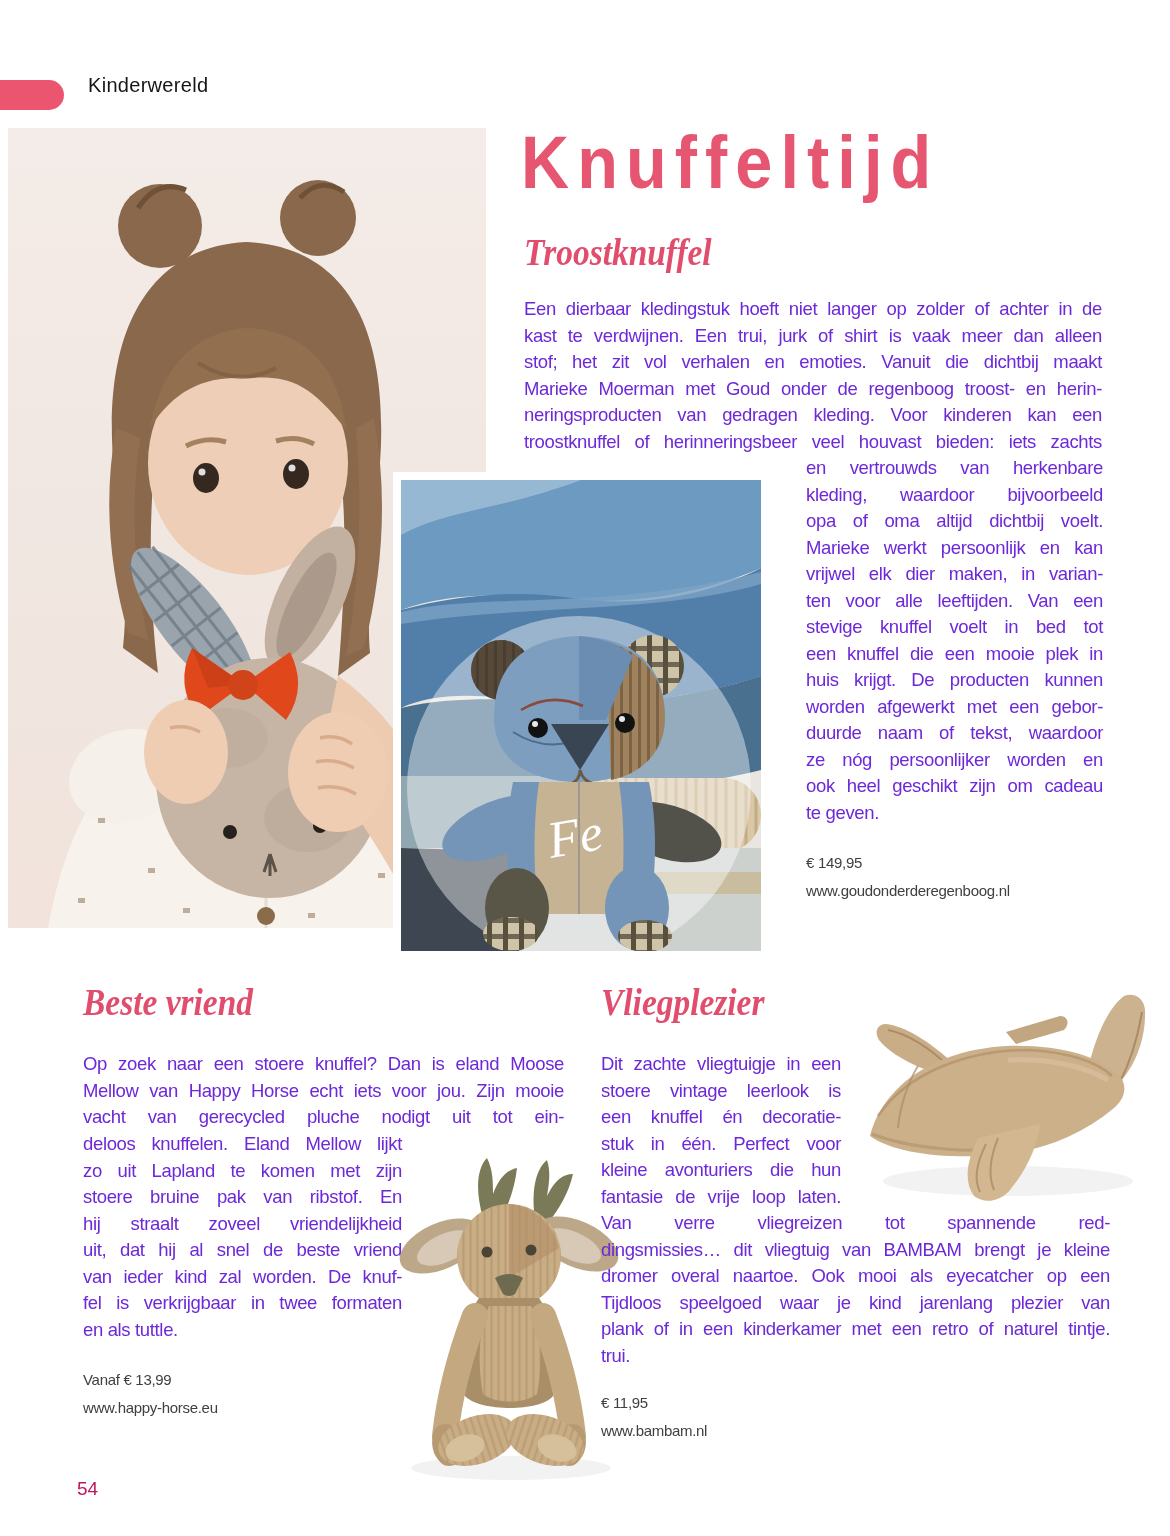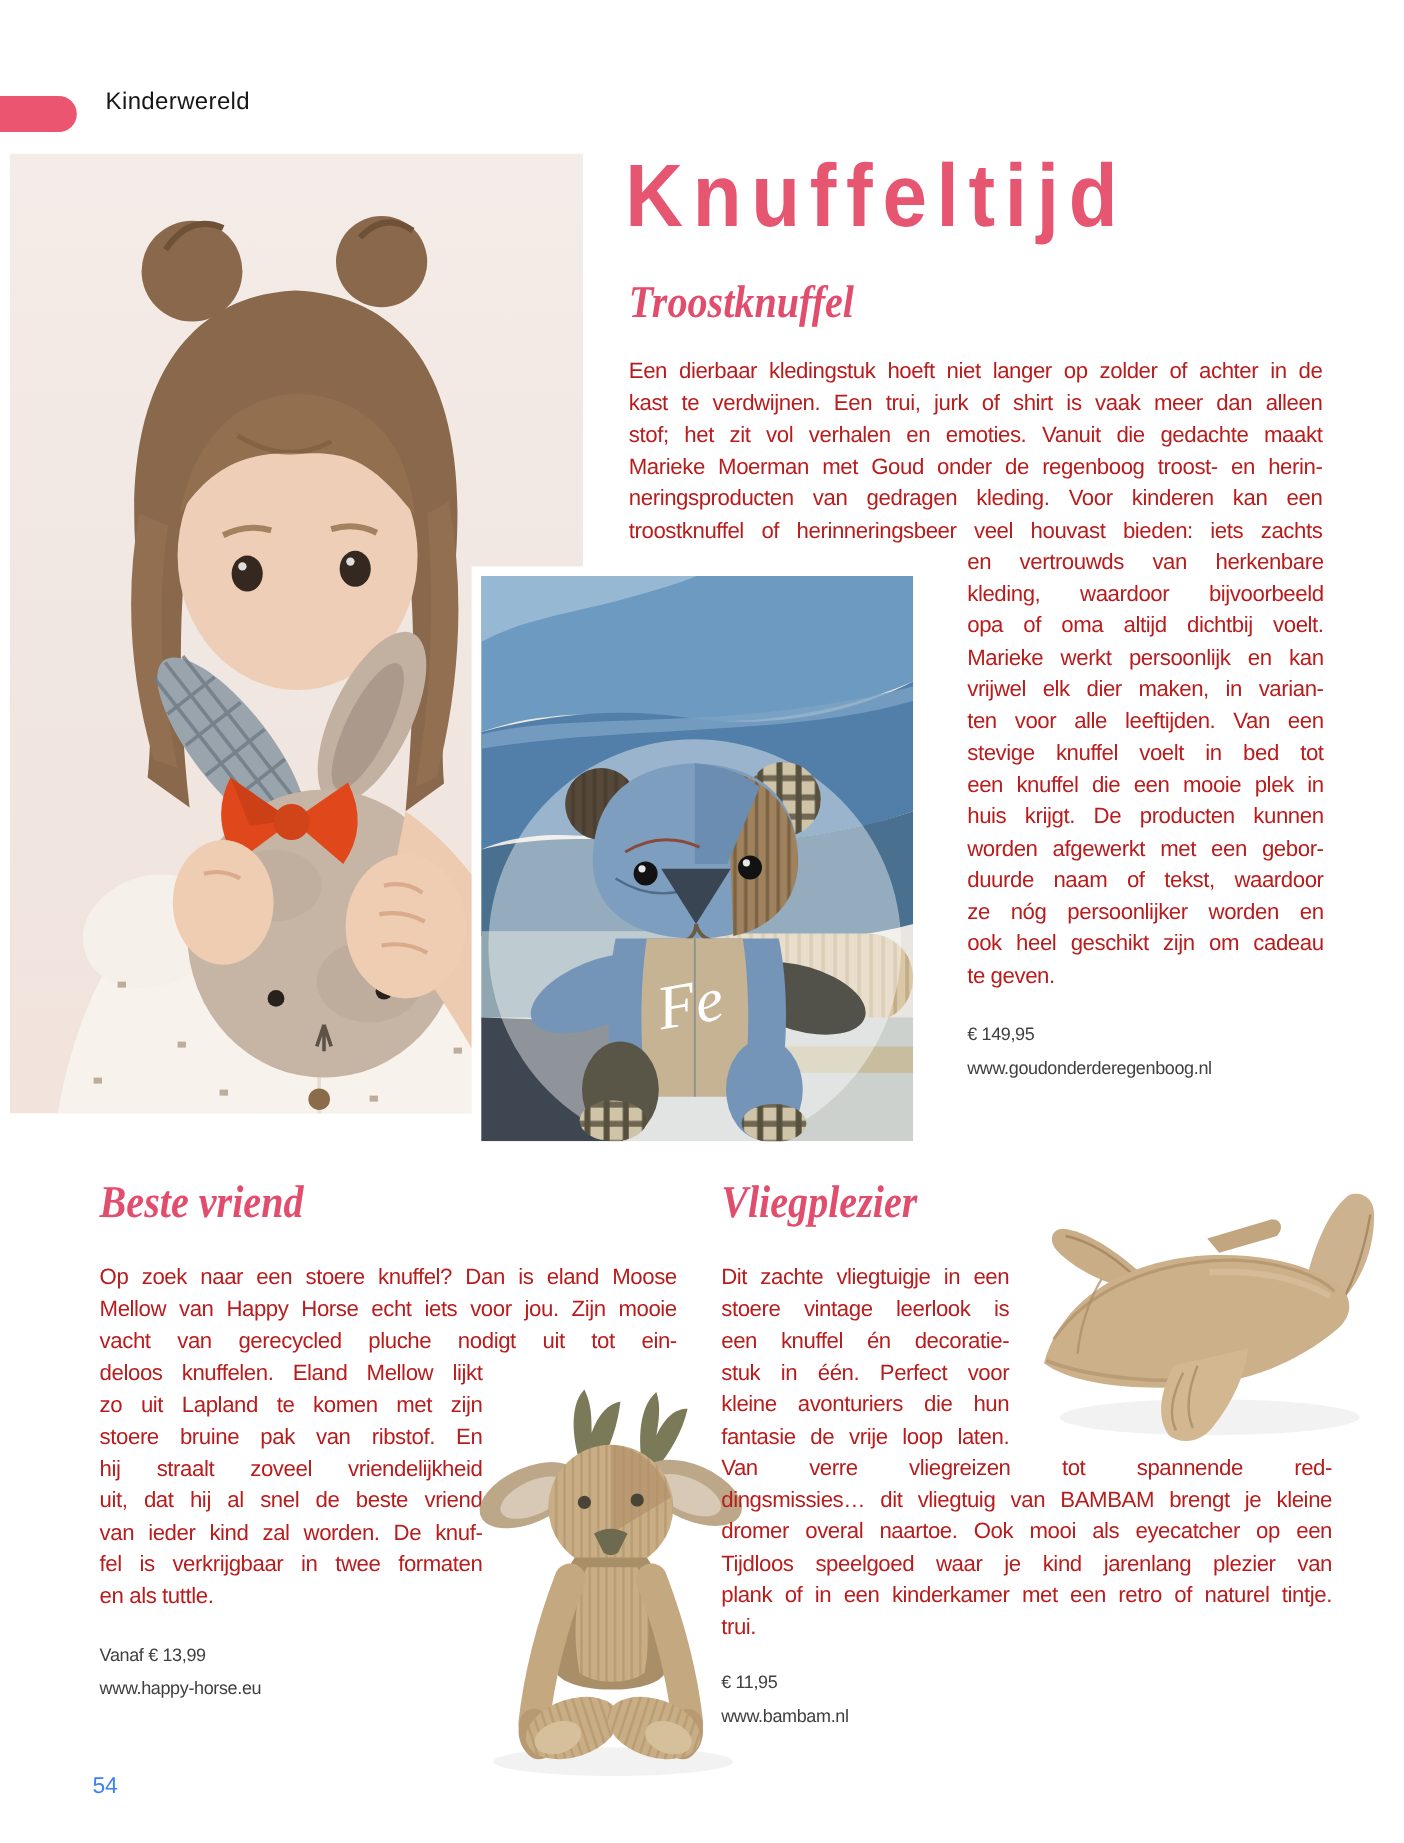--- a/index.html
+++ b/index.html
@@ -15,25 +15,25 @@
 
   
   .main-title{left:521px;top:126px;font-weight:700;font-size:74px;line-height:1;
               letter-spacing:9px;color:#e75671;transform:scaleX(.9);
               transform-origin:left top;white-space:nowrap;}
   .script-heading{font-family:"Liberation Serif",serif;font-style:italic;font-weight:700;
                   font-size:38px;line-height:1.1;color:#e14e6d;transform:scaleX(.88);
                   transform-origin:left top;white-space:nowrap;}
 
   
-  .body-text{font-size:18.5px;line-height:26.5px;letter-spacing:-.35px;color:#b91c1c;}
+  .body-text{font-size:18.5px;line-height:26.5px;letter-spacing:-.35px;color:#6d28d9;}
   .tline{text-align:justify;text-align-last:justify;}
   .tline-end{text-align-last:left;}
   .price-block{font-size:15px;line-height:28px;letter-spacing:-.3px;color:#3f3f3f;}
-  .page-number{left:77px;top:1478px;font-size:19px;color:#3b82f6;}
+  .page-number{left:77px;top:1478px;font-size:19px;color:#be185d;}
 
   svg{display:block;}
   .photo-frame{background:#ffffff;}
 </style>
 </head>
 <body>
 
 <div id="page">
 
   <div class="abs accent-pill"></div>
@@ -131,21 +131,21 @@
       <path d="M162 600 Q178 596 192 604" stroke="#d9ab8c" stroke-width="3.5" fill="none"></path>
     </svg>
   </div>
 
   <div class="abs main-title">Knuffeltijd</div>
   <div class="abs script-heading" style="left:524px;top:232px;">Troostknuffel</div>
 
   <div class="abs body-text" style="left:524px;top:296px;width:578px;">
       <div class="tline">Een dierbaar kledingstuk hoeft niet langer op zolder of achter in de</div>
       <div class="tline">kast te verdwijnen. Een trui, jurk of shirt is vaak meer dan alleen</div>
-      <div class="tline">stof; het zit vol verhalen en emoties. Vanuit die gedachte maakt</div>
+      <div class="tline">stof; het zit vol verhalen en emoties. Vanuit die dichtbij maakt</div>
       <div class="tline">Marieke Moerman met Goud onder de regenboog troost- en herin-</div>
       <div class="tline">neringsproducten van gedragen kleding. Voor kinderen kan een</div>
       <div class="tline">troostknuffel of herinneringsbeer veel houvast bieden: iets zachts</div>
     </div>
 
   <div class="abs body-text" style="left:806px;top:455px;width:297px;">
       <div class="tline">en vertrouwds van herkenbare</div>
       <div class="tline">kleding, waardoor bijvoorbeeld</div>
       <div class="tline">opa of oma altijd dichtbij voelt.</div>
       <div class="tline">Marieke werkt persoonlijk en kan</div>

